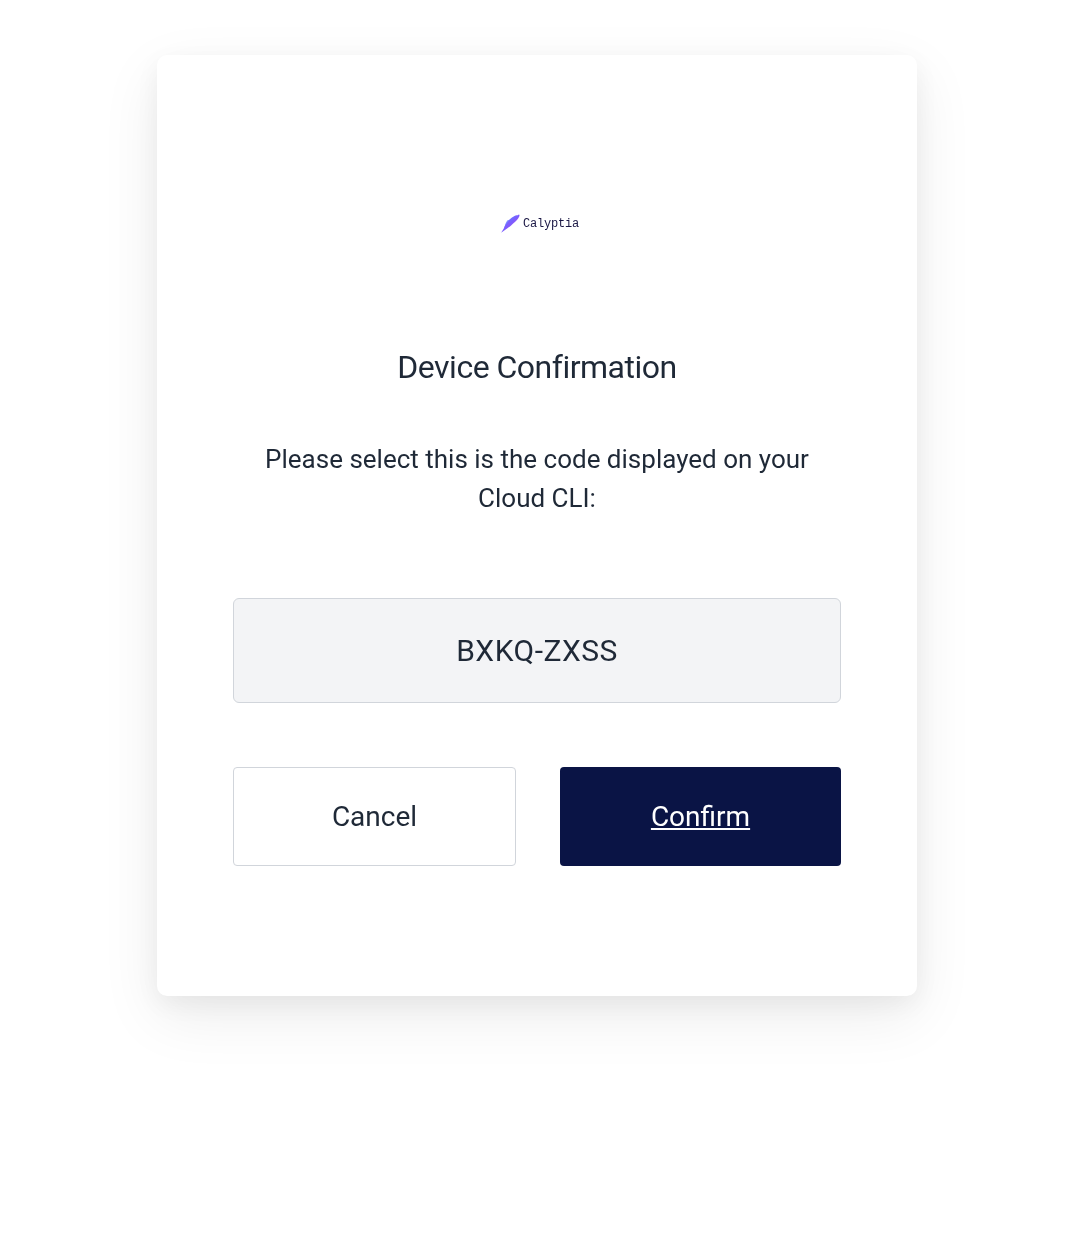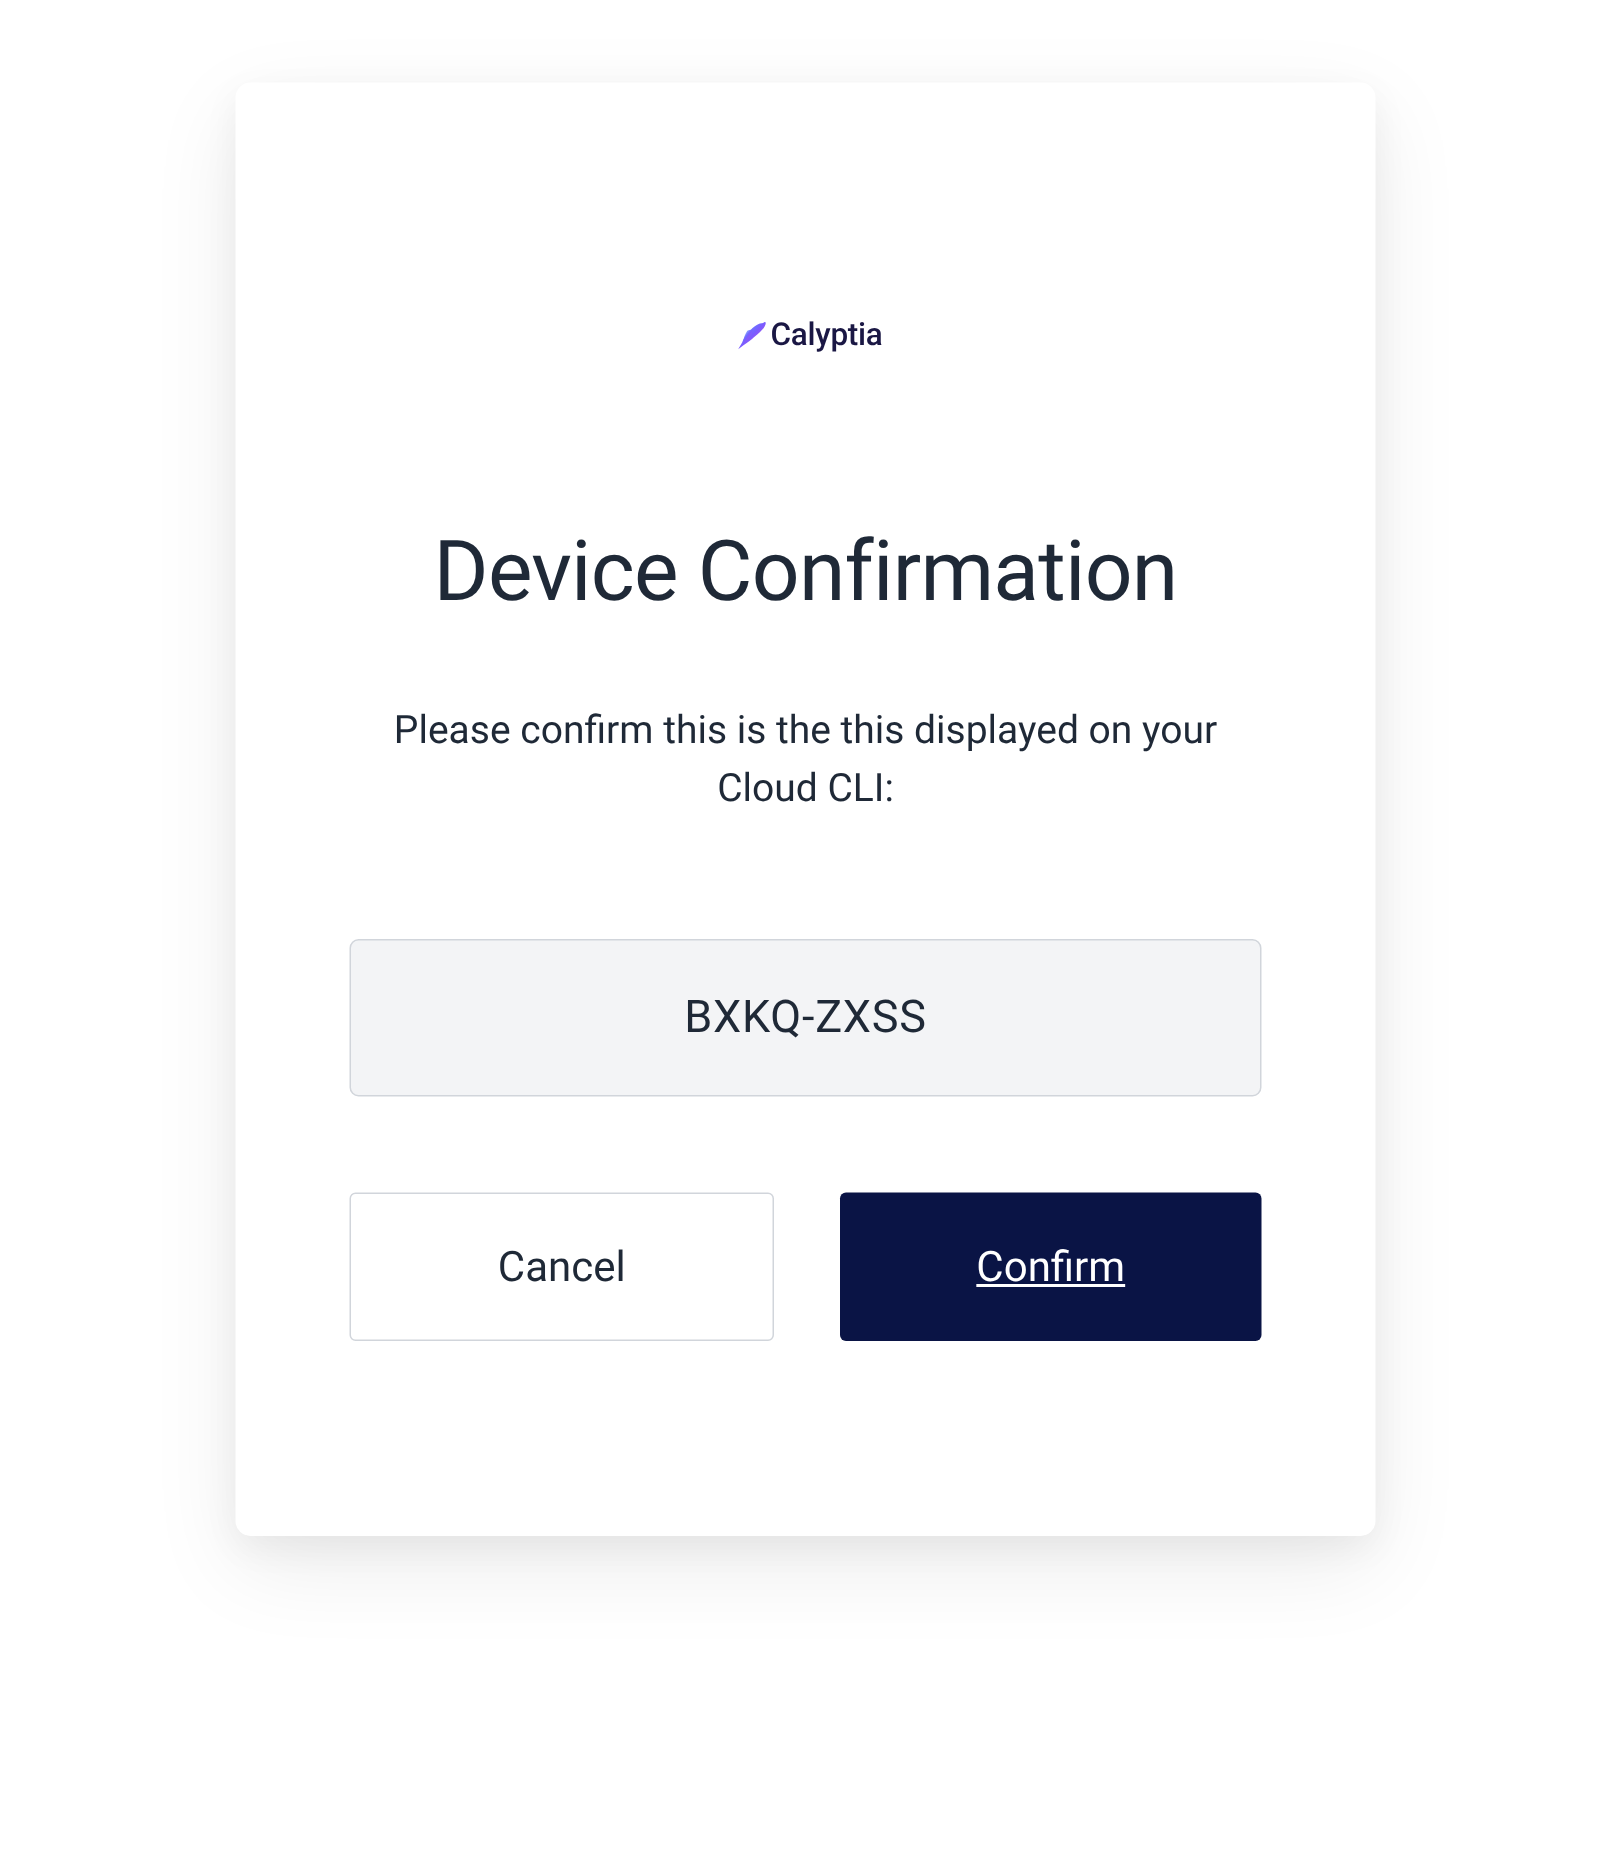--- a/index.html
+++ b/index.html
@@ -32,28 +32,29 @@
       align-items: center;
       gap: 4px;
       margin-bottom: 110px;
     }
     .logo-icon {
       width: 28px;
       height: 28px;
       display: block;
     }
     .logo-text {
-      font-size: 21px;
+      font-size: 12px;
       font-weight: 500;
       color: #1a1744;
       letter-spacing: -0.2px;
       margin-left: -4px;
+      font-family: Liberation Mono, monospace;
     }
     .page-title {
-      font-size: 56px;
+      font-size: 32px;
       font-weight: 400;
       color: #1f2937;
       text-align: center;
       margin-bottom: 54px;
       letter-spacing: -0.5px;
     }
     .instruction {
       font-size: 26px;
       color: #1f2937;
       text-align: center;
@@ -124,21 +125,21 @@
         </defs>
         <path fill="url(#g1)" d="M26 6c-3 0-7 2-11 7-2 2-4 5-5 8l-3 5 4-3c3-2 6-4 8-6 5-4 9-8 9-11 0-1-1-1-2 0z"></path>
         <path fill="url(#g1)" opacity="0.85" d="M14 12c-2 3-3 6-3 8 0 1 1 1 2 0 2-2 4-5 5-8 0-1-2-1-4 0z"></path>
       </svg>
     </span>
     <span class="logo-text">Calyptia</span>
   </div>
 
   <h1 class="page-title">Device Confirmation</h1>
 
-  <p class="instruction">Please confirm this is the this displayed on your Cloud CLI:</p>
+  <p class="instruction">Please select this is the code displayed on your Cloud CLI:</p>
 
   <div class="code-box">BXKQ-ZXSS</div>
 
 
   <div class="button-row">
     <button class="btn btn-cancel">Cancel</button>
     <button class="btn btn-confirm">Confirm</button>
   </div>
 
 </div>

